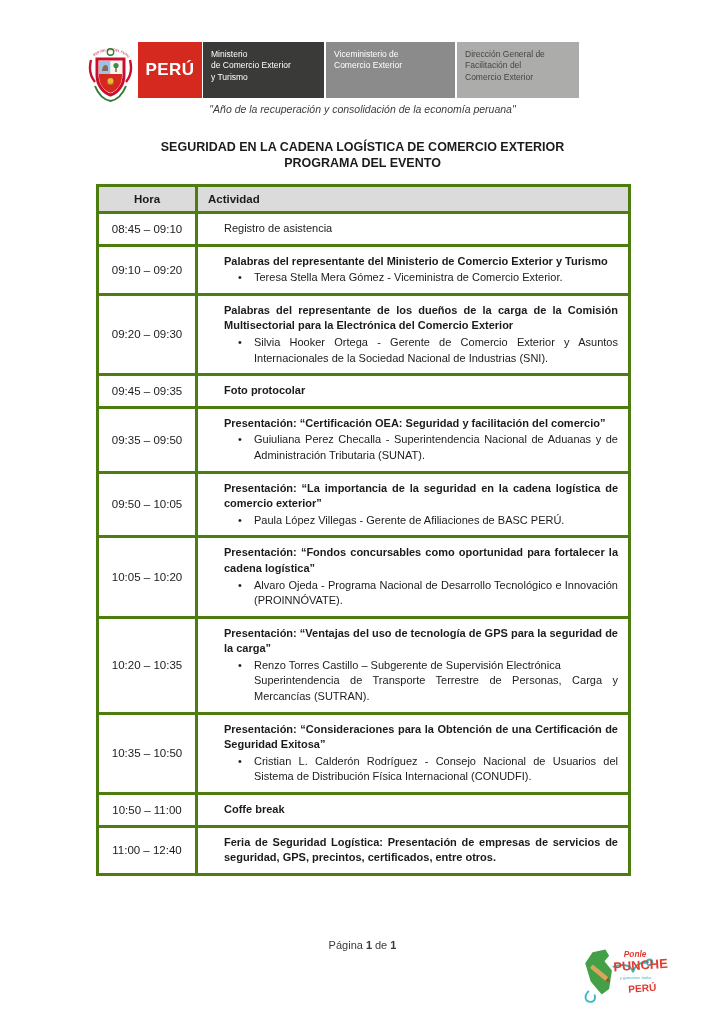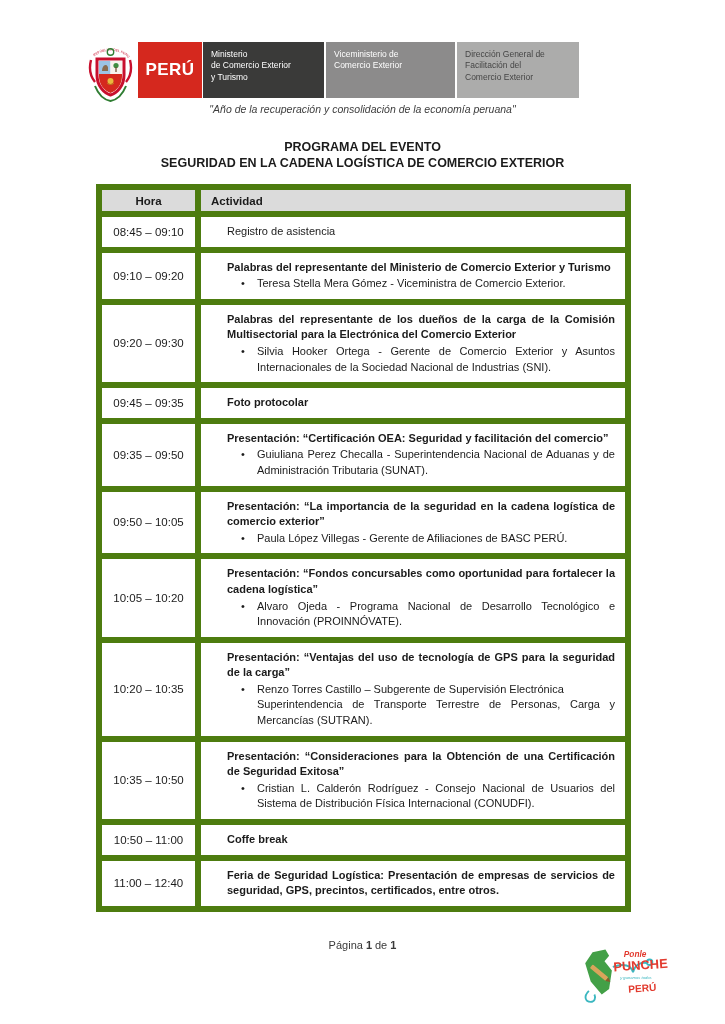--- a/index.html
+++ b/index.html
@@ -20,21 +20,21 @@
   .block.b2{width:129px;background:var(--mid-block);margin-left:2px;}
   .block.b3{width:122px;background:var(--light-block);color:#454545;margin-left:2px;}
   .quote{position:absolute;left:0;top:103px;width:100%;text-align:center;
     font-size:10.5px;font-style:italic;color:#3c3c3c;}
   
   .doc-title{position:absolute;left:0;top:139px;width:100%;text-align:center;
     font-weight:700;font-size:12.5px;line-height:16px;color:#1b1b1b;}
   
   table.schedule{position:absolute;left:96px;top:184px;width:535px;border-collapse:collapse;
     font-size:11px;color:#1b1b1b;}
-  .schedule th,.schedule td{border:6px solid #4d7c0f;}
+  .schedule th,.schedule td{border:3px solid #4d7c0f;}
   .schedule th{background:var(--header-row-bg);height:27px;font-size:11.5px;}
   .schedule th.hora{width:99px;text-align:center;}
   .schedule th.act{text-align:left;padding-left:10px;}
   .schedule td.time{width:99px;text-align:center;vertical-align:middle;
     white-space:nowrap;font-size:11.5px;padding:8px 2px;}
   .schedule td.act{padding:7px 10px;line-height:15.6px;vertical-align:middle;}
   .row-title{text-align:justify;padding-left:16px;}
   .row-title.bold{font-weight:700;}
   .bullet{display:flex;margin-left:18px;margin-top:1px;}
   .bullet .dot{flex:0 0 28px;text-align:center;}
@@ -89,22 +89,22 @@
         <div class="txt">Dirección General de
 Facilitación del
 Comercio Exterior</div>
       </div>
     </div>
   </div>
 
   <div class="quote">"Año de la recuperación y consolidación de la economía peruana"</div>
 
   <div class="doc-title">
+    <div>SEGURIDAD EN LA CADENA LOGÍSTICA DE COMERCIO EXTERIOR</div>
     <div>PROGRAMA DEL EVENTO</div>
-    <div>SEGURIDAD EN LA CADENA LOGÍSTICA DE COMERCIO EXTERIOR</div>
   </div>
 
   <table class="schedule">
     <thead>
       <tr>
         <th class="hora">Hora</th>
         <th class="act">Actividad</th>
       </tr>
     </thead>
     <tbody>

